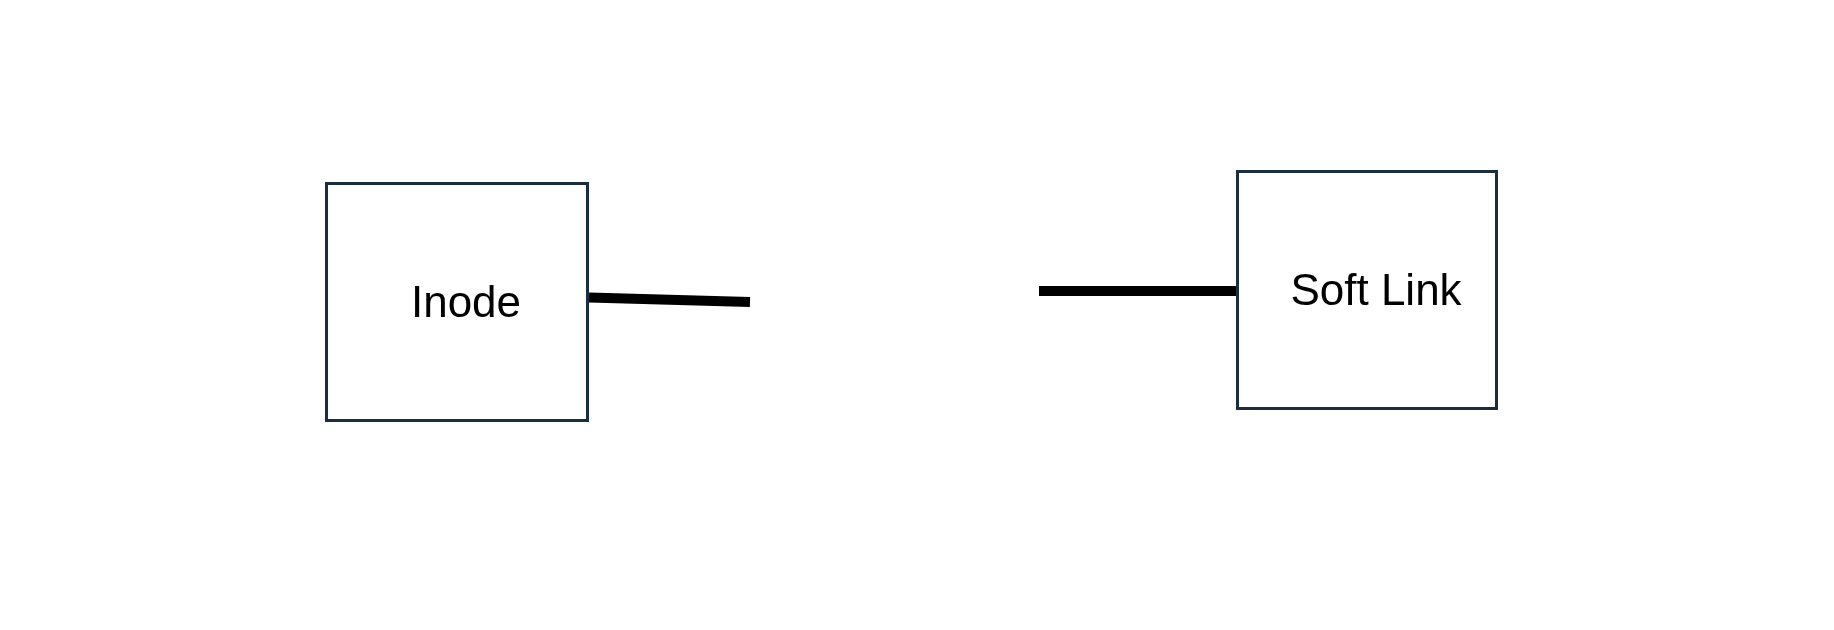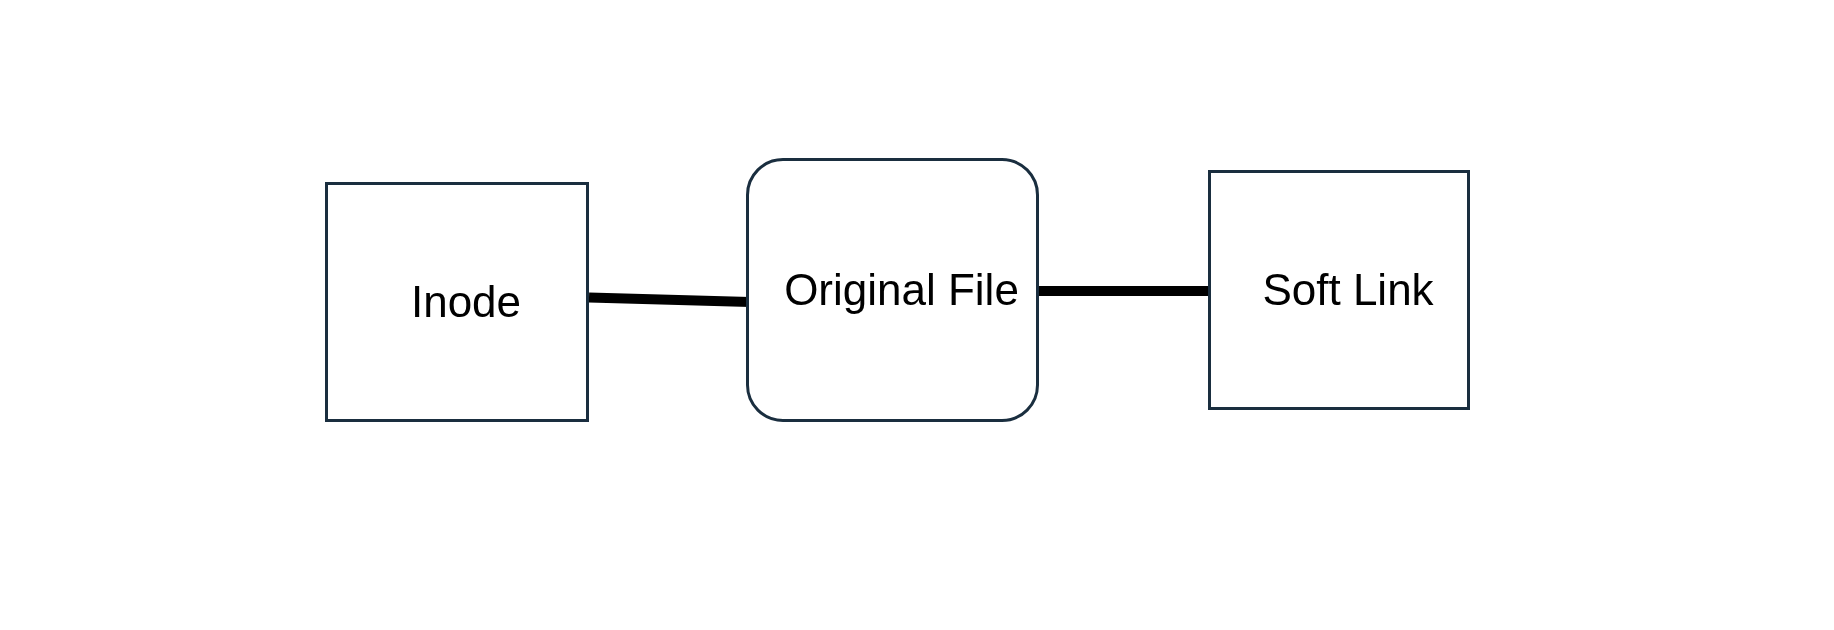--- a/index.html
+++ b/index.html
@@ -47,41 +47,38 @@
     height: 240px;
   }
   .node-original-file {
     left: 746px;
     top: 158px;
     width: 293px;
     height: 264px;
     border-radius: 37px;
   }
   .node-soft-link {
-    left: 1208px;
+    left: 1236px;
     top: 170px;
     width: 262px;
     height: 240px;
   }
 </style>
 </head>
 <body>
 
 <div class="canvas">
 
   <svg class="connector-layer" viewBox="0 0 1834 630" xmlns="http://www.w3.org/2000/svg">
     <line x1="589" y1="297.5" x2="750" y2="302" stroke="#000000" stroke-width="10"></line>
     <line x1="1039" y1="291" x2="1238" y2="291" stroke="#000000" stroke-width="10"></line>
   </svg>
 
   <div class="node node-inode">
     <span class="node-label">Inode</span>
   </div>
 
-  <div class="node node-original-file">
-    <span class="node-label">Original File</span>
-  </div>
 
   <div class="node node-soft-link">
     <span class="node-label">Soft Link</span>
   </div>
 
 </div>
 
 </body></html>

